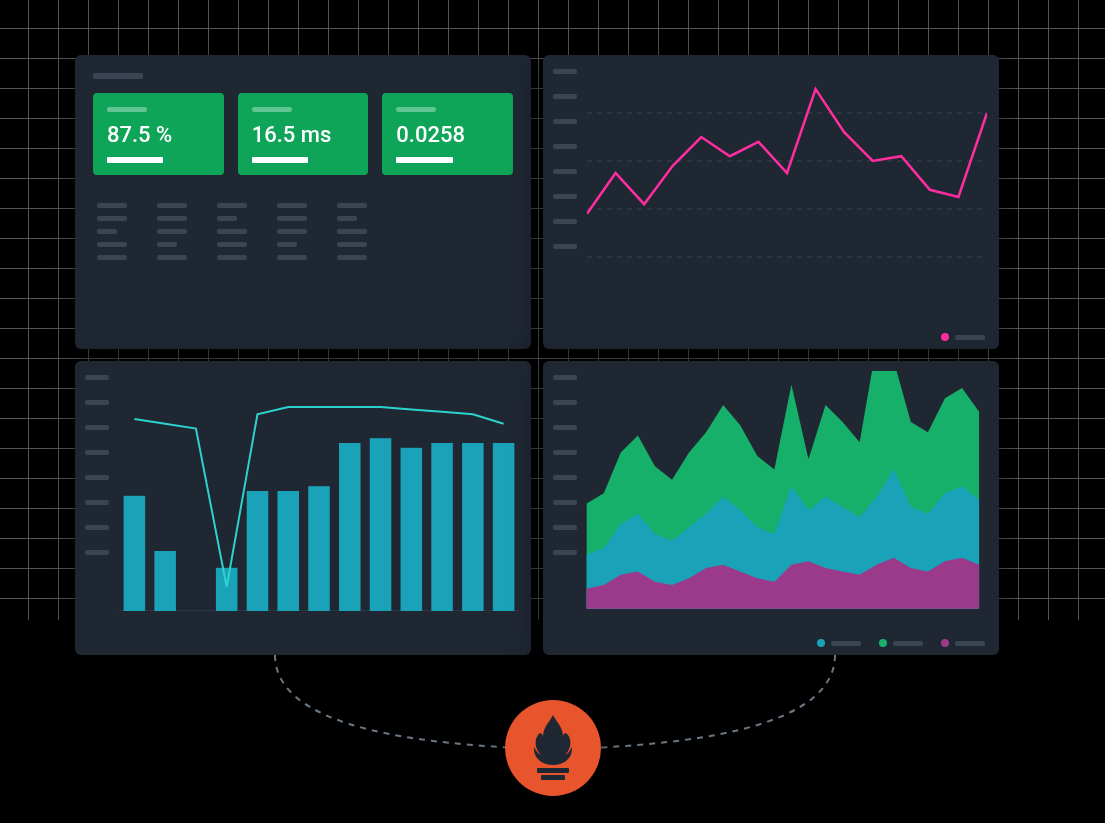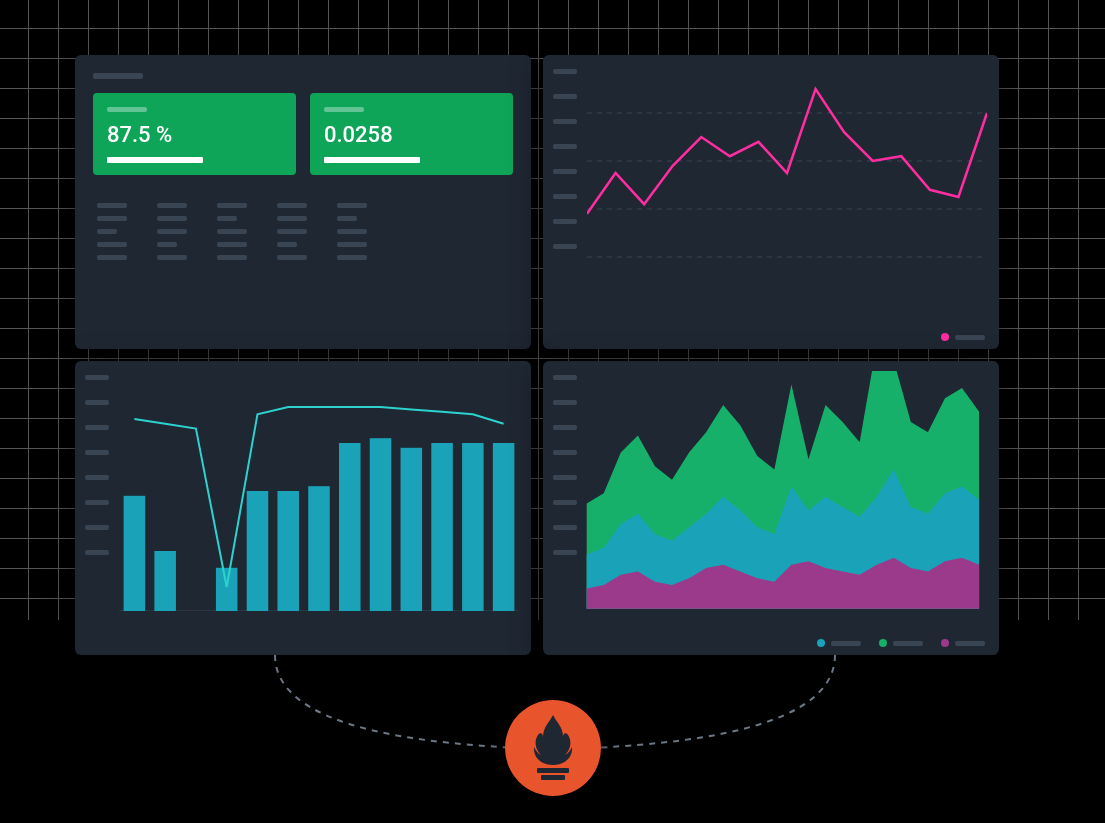--- a/index.html
+++ b/index.html
@@ -146,20 +146,25 @@
 <div class="grid-bg"></div>
 
 <div class="dashboard">
 
   <div class="panel stat-panel">
     <div class="stat-hdr-ph"></div>
     <div class="stat-cards">
       <div class="stat-card">
         <div class="stat-card-label-ph"></div>
         <div class="stat-value">87.5 %</div>
+        <div class="stat-bar"></div>
+      </div>
+      <div class="stat-card">
+        <div class="stat-card-label-ph"></div>
+        <div class="stat-value">16.5 ms</div>
         <div class="stat-bar"></div>
       </div>
       <div class="stat-card">
         <div class="stat-card-label-ph"></div>
         <div class="stat-value">0.0258</div>
         <div class="stat-bar"></div>
       </div>
     </div>
     <div class="stat-table">
       <div class="stat-col">

